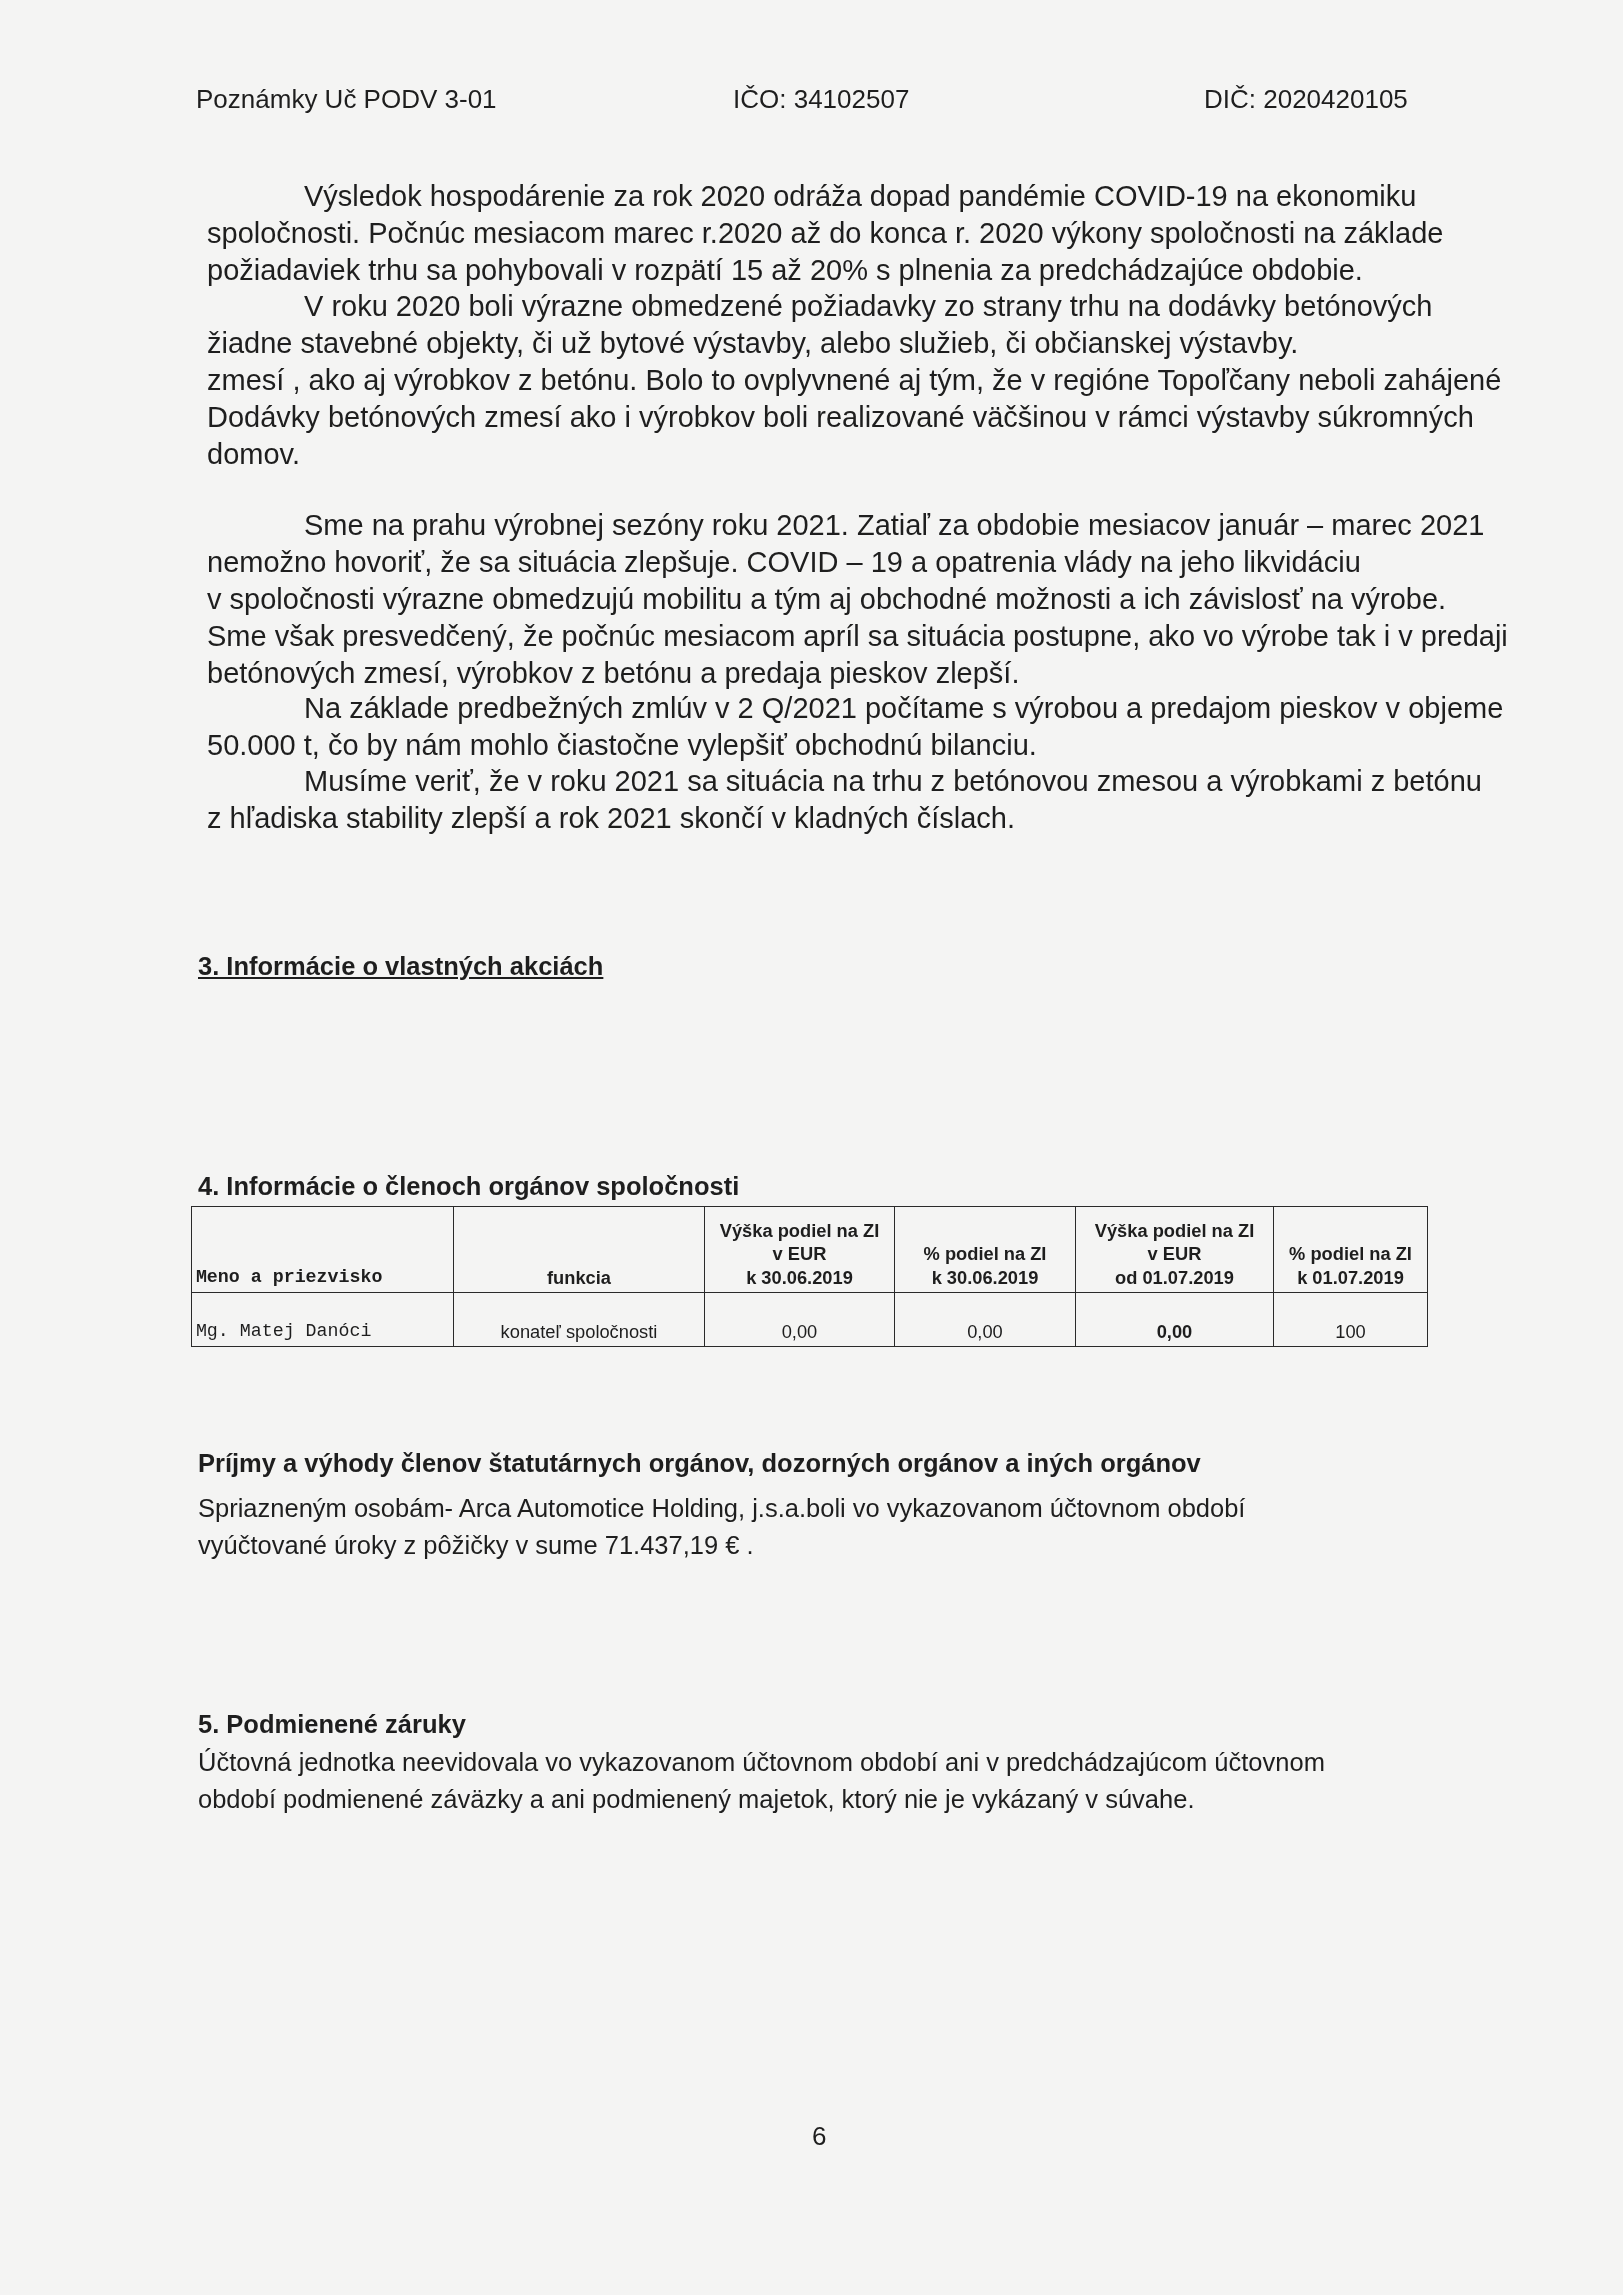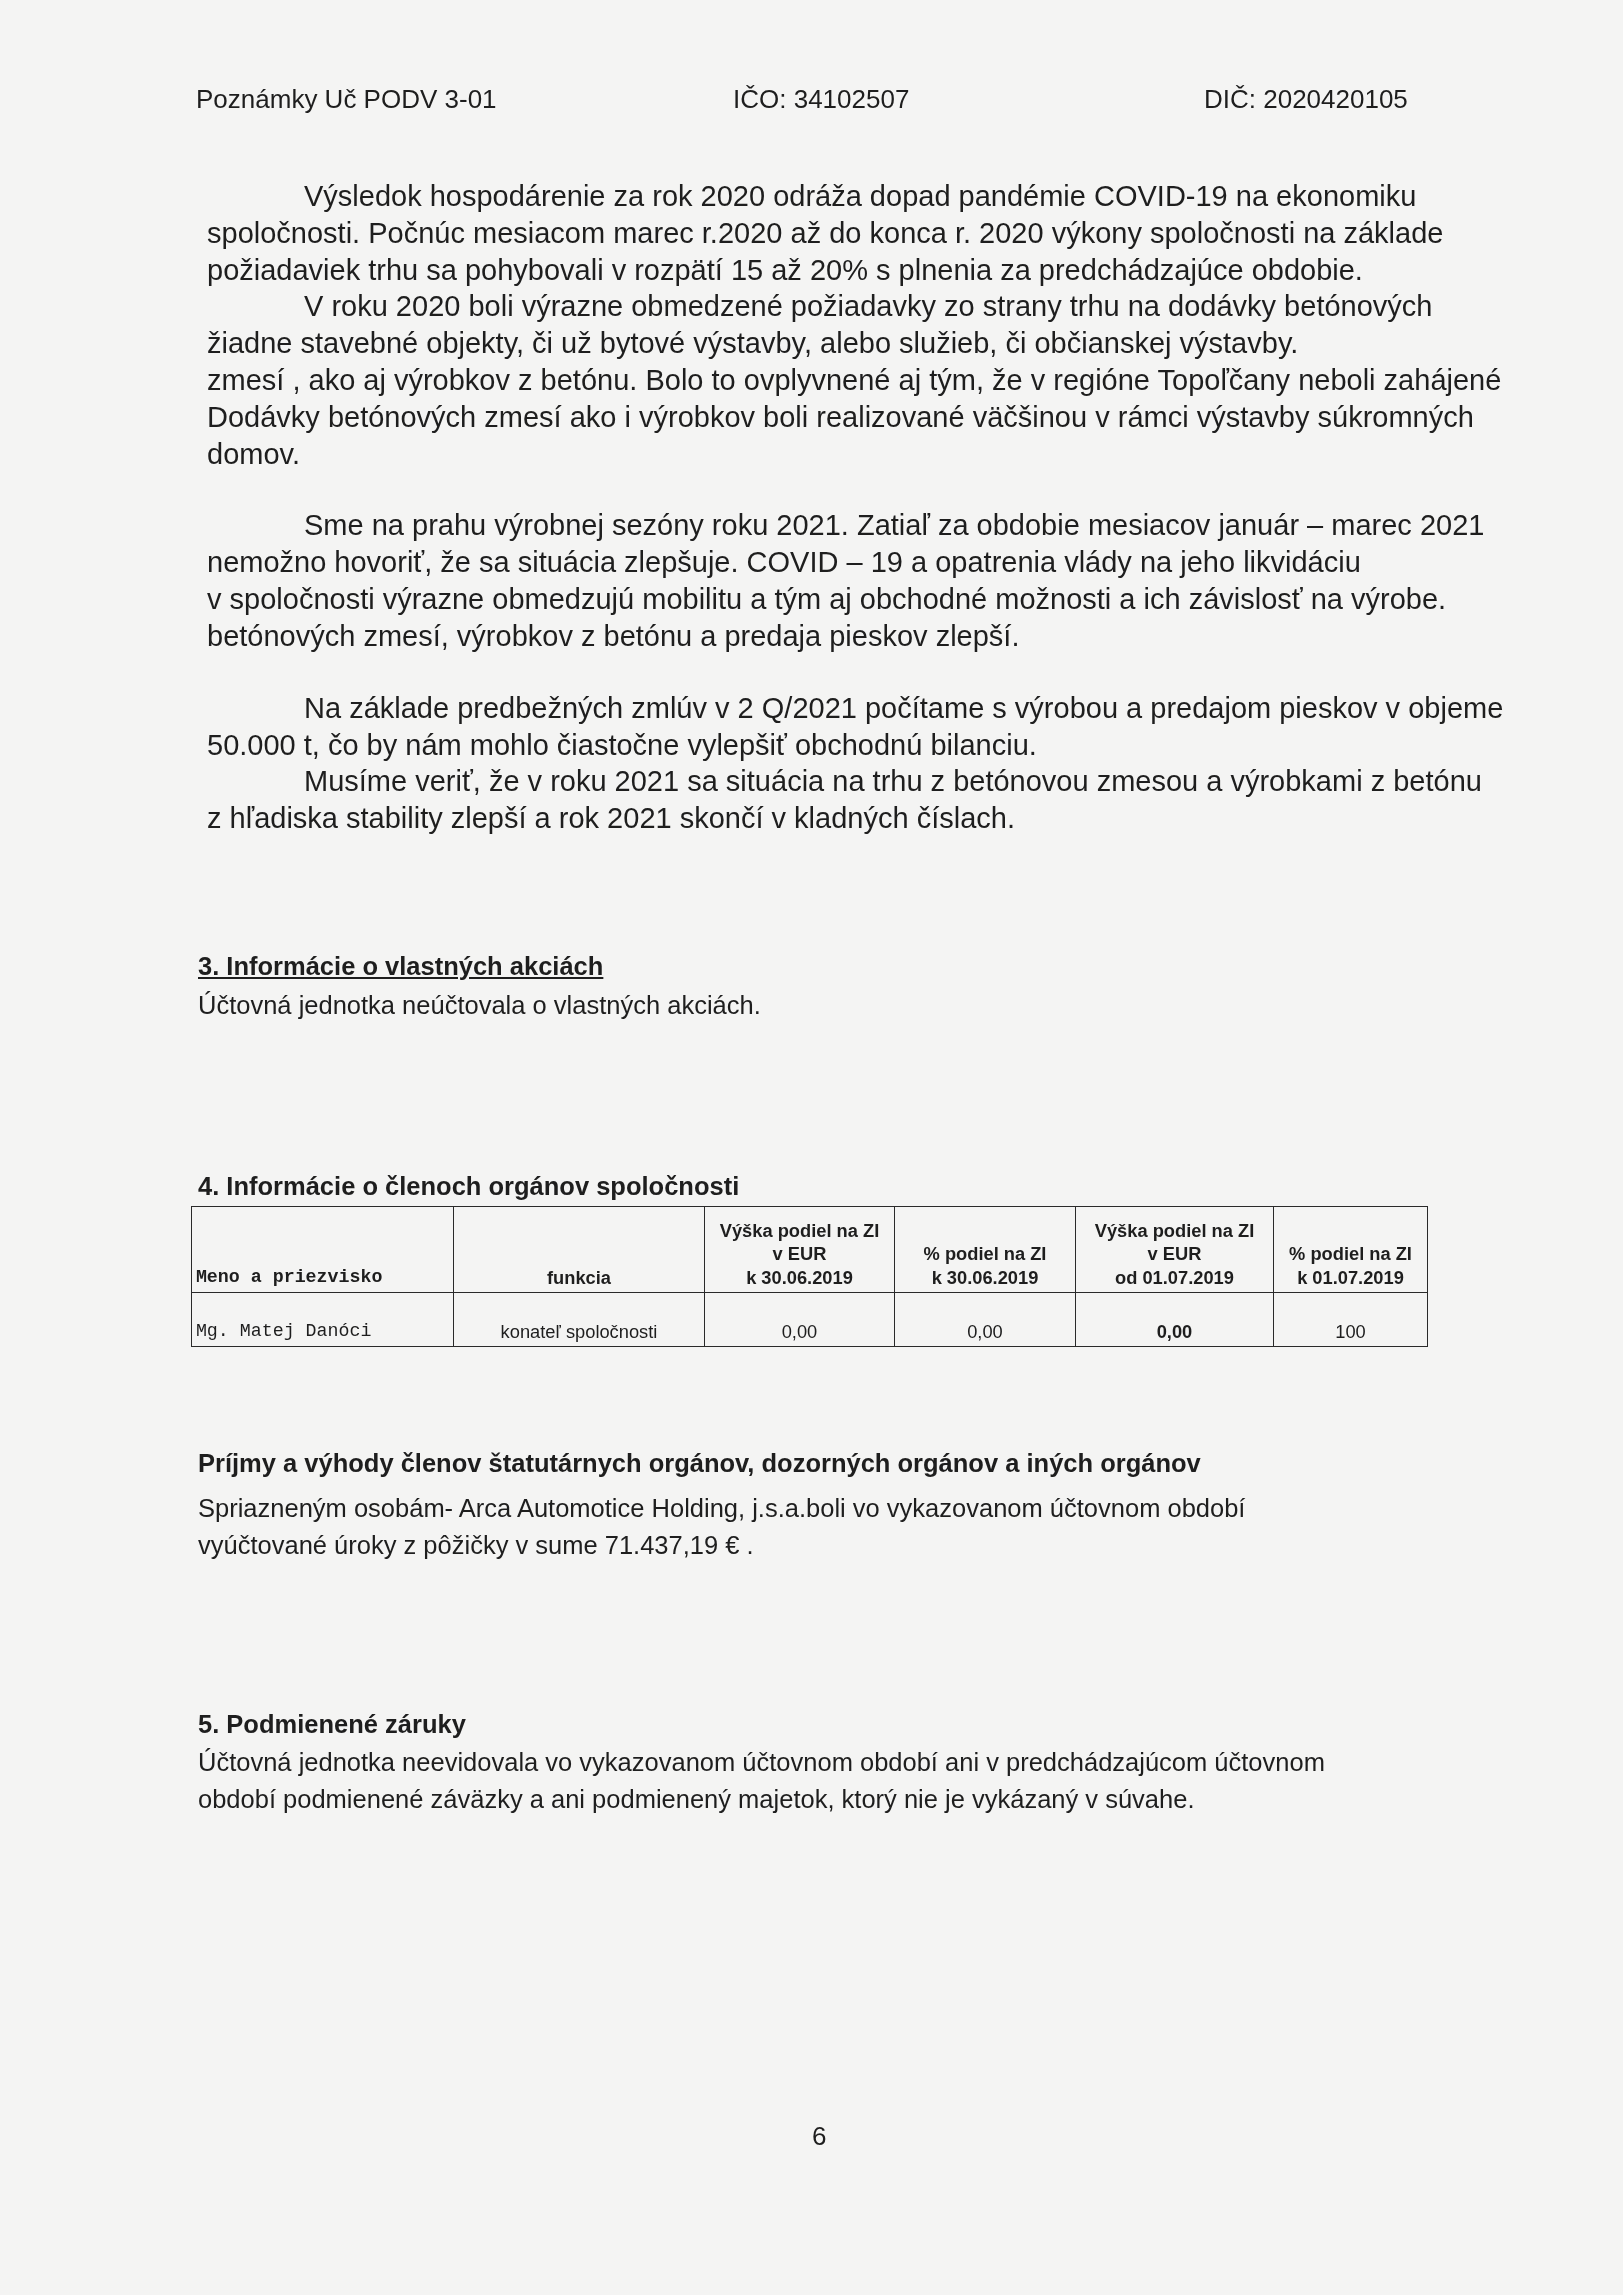--- a/index.html
+++ b/index.html
@@ -63,35 +63,35 @@
     <span class="line">žiadne stavebné objekty, či už bytové výstavby, alebo služieb, či občianskej výstavby.</span>
     <span class="line">zmesí , ako aj výrobkov z betónu. Bolo to ovplyvnené aj tým, že v regióne Topoľčany neboli zahájené</span>
     <span class="line">Dodávky betónových zmesí ako i výrobkov boli realizované väčšinou v rámci výstavby súkromných</span>
     <span class="line">domov.</span>
   </div>
 
   <div class="para" style="top:507px;">
     <span class="line indent">Sme na prahu výrobnej sezóny roku 2021. Zatiaľ za obdobie mesiacov január – marec 2021</span>
     <span class="line">nemožno hovoriť, že sa situácia zlepšuje. COVID – 19 a opatrenia vlády na jeho likvidáciu</span>
     <span class="line">v spoločnosti  výrazne obmedzujú mobilitu a tým aj obchodné možnosti a ich závislosť na výrobe.</span>
+    <span class="line">Sme však presvedčený, že počnúc mesiacom apríl sa situácia postupne, ako vo výrobe tak i v predaji</span>
     <span class="line">betónových zmesí, výrobkov z betónu a predaja pieskov zlepší.</span>
   </div>
 
   <div class="para" style="top:690px;">
     <span class="line indent">Na základe predbežných zmlúv v 2 Q/2021 počítame s výrobou a predajom pieskov v objeme</span>
     <span class="line">50.000 t, čo by nám mohlo čiastočne vylepšiť obchodnú bilanciu.</span>
   </div>
 
   <div class="para" style="top:763px;">
     <span class="line indent">Musíme veriť, že v roku 2021 sa situácia na trhu z betónovou zmesou a výrobkami z betónu</span>
     <span class="line">z hľadiska stability zlepší a rok 2021 skončí v kladných číslach.</span>
   </div>
 
   <div class="heading" style="top:952px;text-decoration:underline;">3. Informácie o vlastných akciách</div>
-  <div class="text" style="top:987px;">Účtovná jednotka neúčtovala o vlastných akciách.</div>
 
   <div class="heading" style="top:1172px;">4. Informácie o členoch orgánov spoločnosti</div>
 
   <table class="members">
     <colgroup>
       <col style="width:262px">
         <col style="width:251px">
         <col style="width:190px">
       <col style="width:181px">
         <col style="width:198px">

